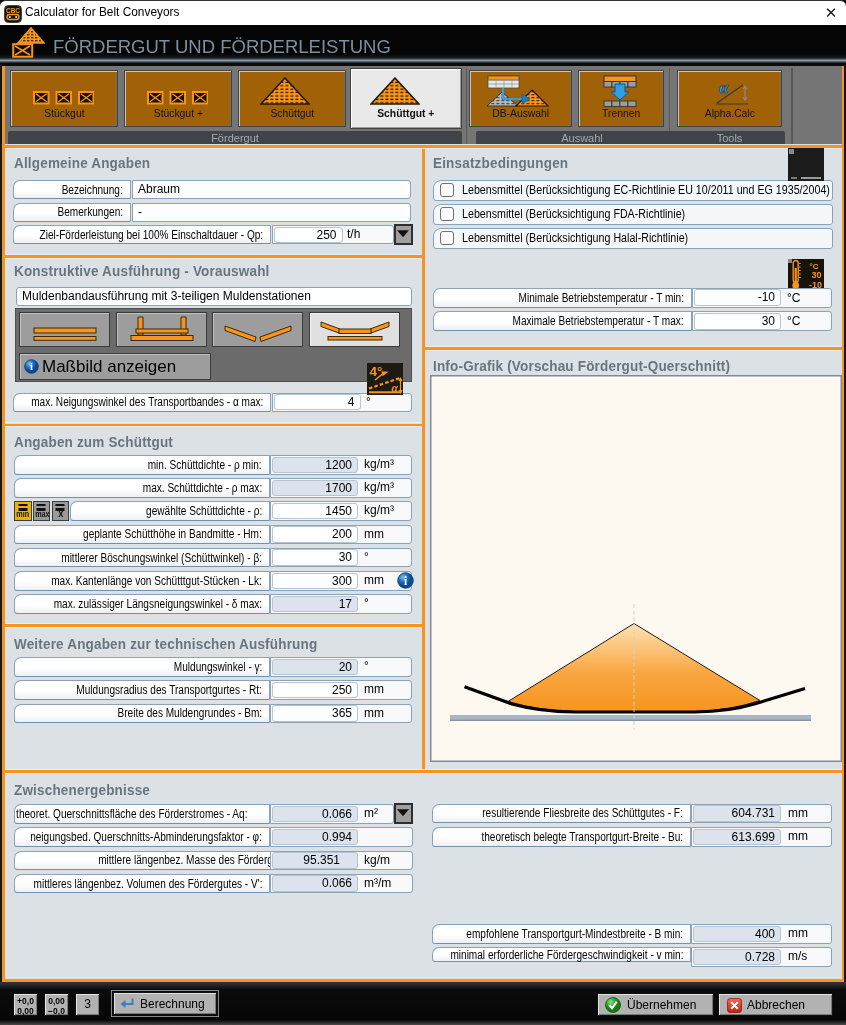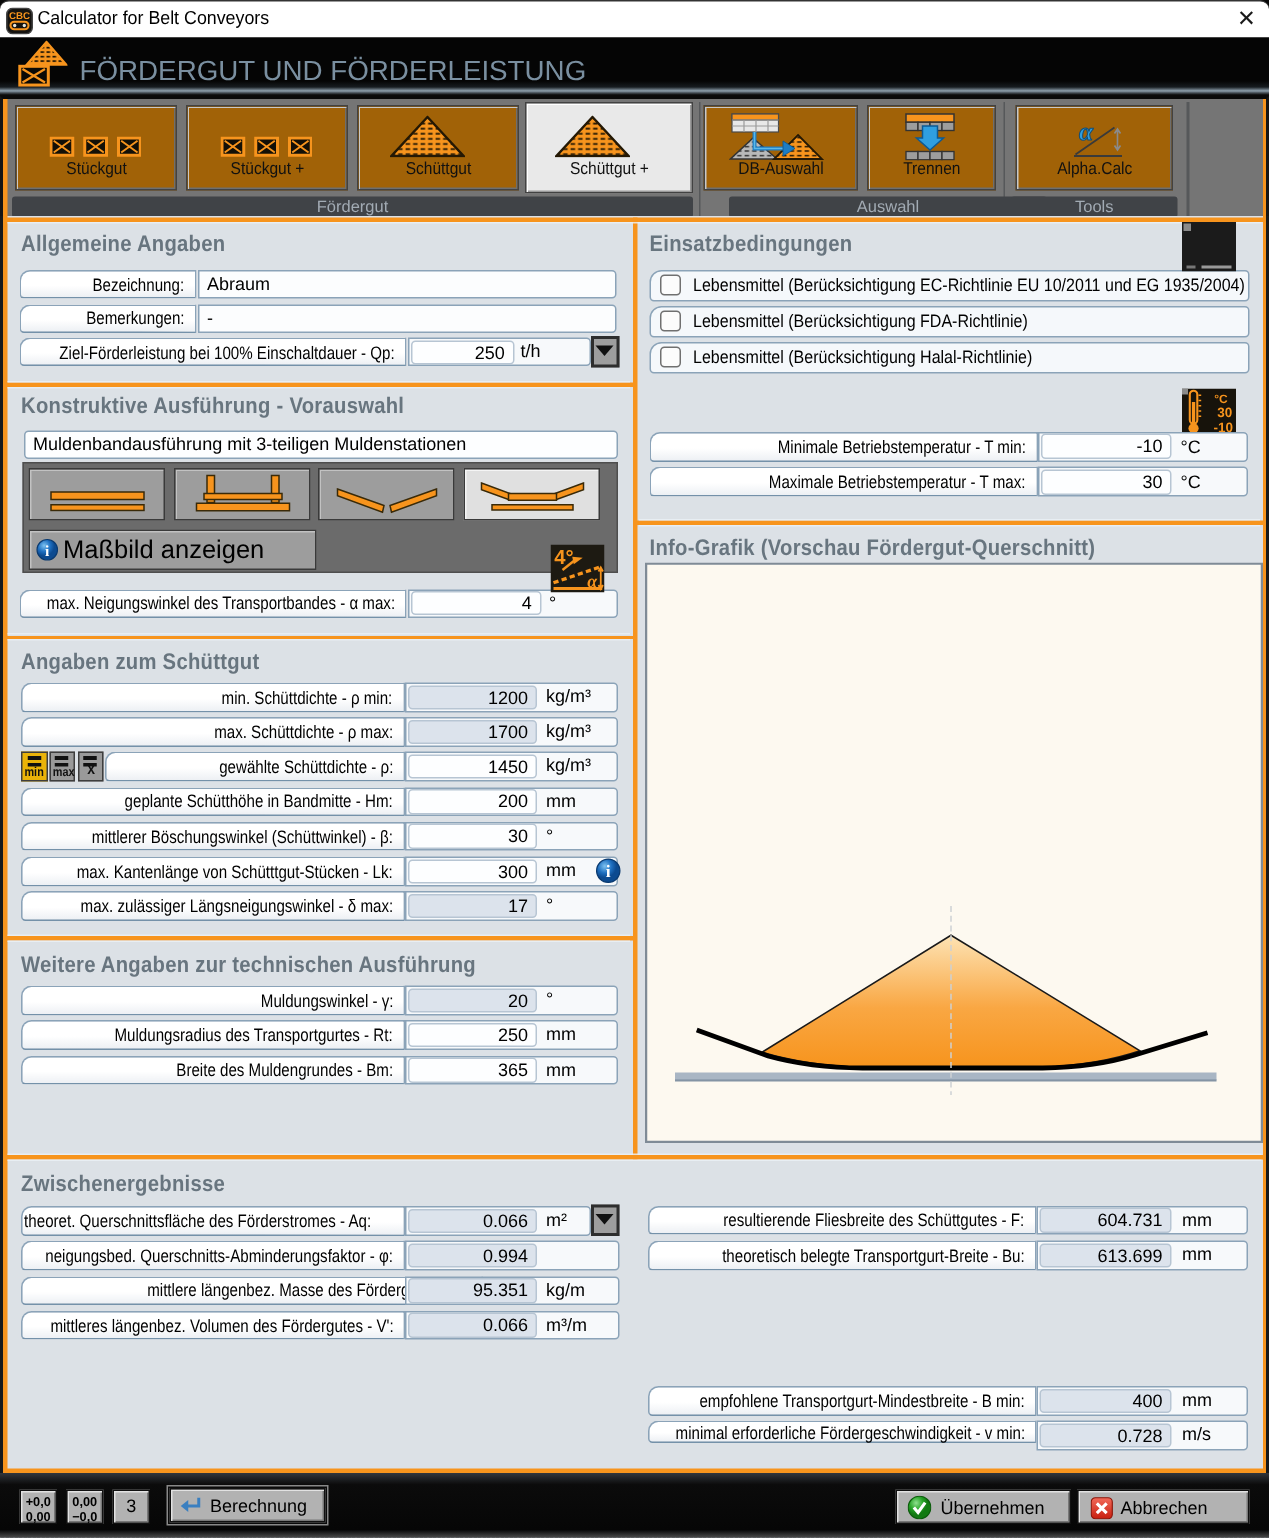--- a/index.html
+++ b/index.html
@@ -10,21 +10,21 @@
 #closex { position:absolute; left:822px; top:3px; width:18px; height:18px; font-size:15px; color:#1a1a1a; text-align:center; line-height:18px;}
 #header { position:absolute; left:0; top:25px; width:846px; height:29px; background:#050505; }
 #hstrip { position:absolute; left:0; top:54px; width:846px; height:9.5px;
  background:linear-gradient(#050505 0%, #171c20 40%, #8fa1ae 66%, #4a545c 78%, #0d0d0d 92%, #0a0a0a 100%); }
 #htitle { position:absolute; left:53px; top:36px; font-size:18.5px; color:#7a8fa0; }
 #toolbar { position:absolute; left:0; top:63.5px; width:846px; height:81px; background:#757575; border-top:2px solid #0a0a0a; border-left:2px solid #141414; border-right:2px solid #141414; }
 .tbtn { position:absolute; top:70px; height:57px; background:#a16207; border:1px solid #424242; box-shadow:inset 1px 1px 0 #c8c8c8, inset -1px -1px 0 #6e6e6e; }
 .tbtn.sel { top:68px; height:61px; }
 .tbtn.sel { background:#e9e9e9; box-shadow:inset 1px 1px 0 #fff, inset -1px -1px 0 #9a9a9a; }
 .tbtn .cap { position:absolute; left:0; right:0; top:36px; text-align:center; font-size:11.5px; color:#111; }
-.tbtn.sel .cap { top:38px; }
+.tbtn.sel .cap { top:38px;font-weight:bold; }
 .cap span { display:inline-block; transform:scaleX(0.9); transform-origin:50% 50%; white-space:nowrap;}
 .tsep { position:absolute; top:0; width:1.5px; height:76px; background:#56585a; }
 .band { position:absolute; top:130.5px; height:14px; background:#404347; border-radius:2px; text-align:center; font-size:11px; color:#a2abb4; line-height:14px;}
 #content { position:absolute; left:0; top:144px; width:846px; height:838px; background:#dce1e6; border-left:2px solid #16181a; border-right:2px solid #16181a; }
 .oline { position:absolute; background:#f7941d; }
 .sect { position:absolute; font-weight:bold; font-size:15px; color:#68757f; letter-spacing:0.2px; transform:scaleX(0.9); transform-origin:0 50%; white-space:nowrap;}
 .lbl { position:absolute; border:1px solid #8ba3b8; border-bottom-color:#7491a9; border-radius:7px 0 0 3px; background:linear-gradient(#ffffff 55%,#edf0f4); font-size:12px; color:#000; display:flex; align-items:center; justify-content:flex-end; }
 .lt { white-space:nowrap; transform:scaleX(0.84); transform-origin:100% 50%; }
 .fld { position:absolute; border:1px solid #8ba3b8; border-radius:0 3px 3px 0; background:#f7f9fb; }
 .val { position:absolute; border:1px solid #b7c5d3; border-radius:3px; background:#fdfeff; font-size:12px; color:#000; text-align:right; }
@@ -169,21 +169,21 @@
       <rect x="25" y="26" width="8" height="5.5"></rect>
 </g>
 <polygon points="12,9 22,9 22,17 26,17 17,25 8,17 12,17" fill="#2f9fe0" stroke="#0c5a94" stroke-width="1"></polygon>
 </svg>
 <svg class="abs" style="left:712px;top:77px" width="40" height="30" viewBox="0 0 40 30">
 <path d="M4 27 L36 27 M5 26 L31 8" stroke="#3a3a3a" stroke-width="1.2" fill="none"></path>
 <path d="M33 10 v12 M31 12 l2 -3 2 3 M31 20 l2 3 2 -3" stroke="#8a8a8a" stroke-width="1.1" fill="none"></path>
 <text x="12" y="16" font-size="17" font-weight="bold" font-style="italic" fill="#2f9fe0" stroke="#124e78" stroke-width="0.7" text-anchor="middle" font-family="Liberation Serif">α</text>
 </svg>
 <div class="band" style="left:8px;width:454px">Fördergut</div>
-<div class="band" style="left:486px;width:212px">Auswahl</div>
+<div class="band" style="left:476px;width:212px">Auswahl</div>
 <div class="band" style="left:674px;width:111px">Tools</div>
 <div id="content"></div>
 <div class="oline" style="left:2px;top:144.5px;width:842px;height:3px"></div>
 <div class="oline" style="left:2px;top:979px;width:842px;height:3px"></div>
 <div class="oline" style="left:2px;top:65.5px;width:2.5px;height:916.5px"></div>
 <div class="oline" style="left:841.5px;top:65.5px;width:2.5px;height:916.5px"></div>
 <div class="oline" style="left:421.5px;top:144.5px;width:3px;height:628px"></div>
 <div class="oline" style="left:2px;top:255px;width:420px;height:2.5px"></div>
 <div class="oline" style="left:2px;top:423.5px;width:420px;height:2.5px"></div>
 <div class="oline" style="left:2px;top:624px;width:420px;height:2.5px"></div>
@@ -427,21 +427,21 @@
 <div class="unit" style="left:364px;top:804.0px;line-height:19.5px">m²</div>
 <div class="lbl" style="left:14px;top:827.3px;width:256px;height:19.5px;padding-right:7px">
     <span class="lt">neigungsbed. Querschnitts-Abminderungsfaktor - φ:</span>
   </div>
 <div class="fld" style="left:270px;top:827.3px;width:143px;height:19.5px"></div>
 <div class="val ro" style="left:272px;top:828.8px;width:86px;height:16.5px;line-height:14.5px;padding-right:5px">0.994</div>
 <div class="lbl" style="left:14px;top:850.6px;width:308px;height:19.5px;padding-right:7px">
     <span class="lt">mittlere längenbez. Masse des Fördergutes - m':</span>
   </div>
 <div class="fld" style="left:270px;top:850.6px;width:143px;height:19.5px"></div>
-<div class="val ro" style="left:272px;top:852.1px;width:86px;height:16.5px;line-height:14.5px;padding-right:5px">95.351</div>
+<div class="val ro" style="left:272px;top:852.1px;width:86px;height:16.5px;line-height:14.5px;padding-right:17px">95.351</div>
 <div class="unit" style="left:364px;top:850.6px;line-height:19.5px">kg/m</div>
 <div class="lbl" style="left:14px;top:873.9px;width:256px;height:19.5px;padding-right:7px">
     <span class="lt">mittleres längenbez. Volumen des Fördergutes - V':</span>
   </div>
 <div class="fld" style="left:270px;top:873.9px;width:143px;height:19.5px"></div>
 <div class="val ro" style="left:272px;top:875.4px;width:86px;height:16.5px;line-height:14.5px;padding-right:5px">0.066</div>
 <div class="unit" style="left:364px;top:873.9px;line-height:19.5px">m³/m</div>
 <div class="ddbtn" style="left:394px;top:802.5px;width:18.5px;height:21.5px"></div>
 <div class="lbl" style="left:432px;top:803.5px;width:259px;height:19.5px;padding-right:7px">
     <span class="lt">resultierende Fliesbreite des Schüttgutes - F:</span>

